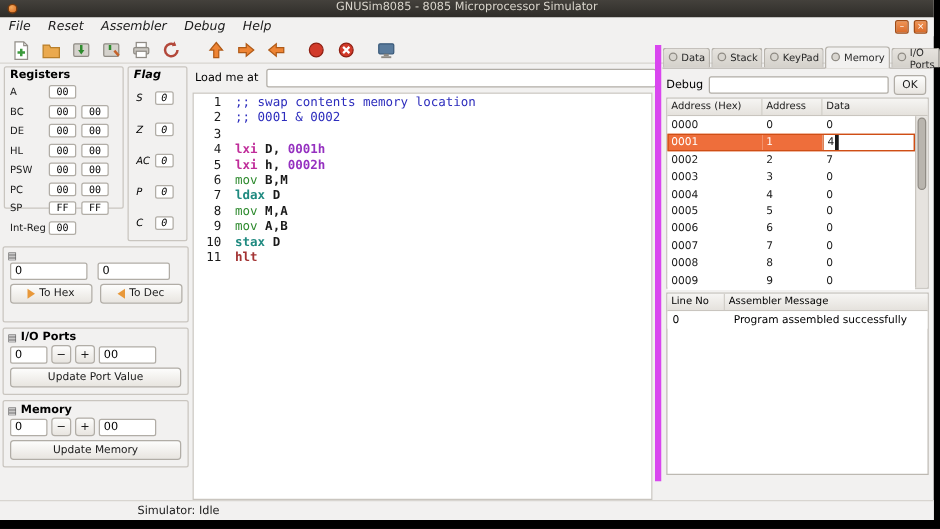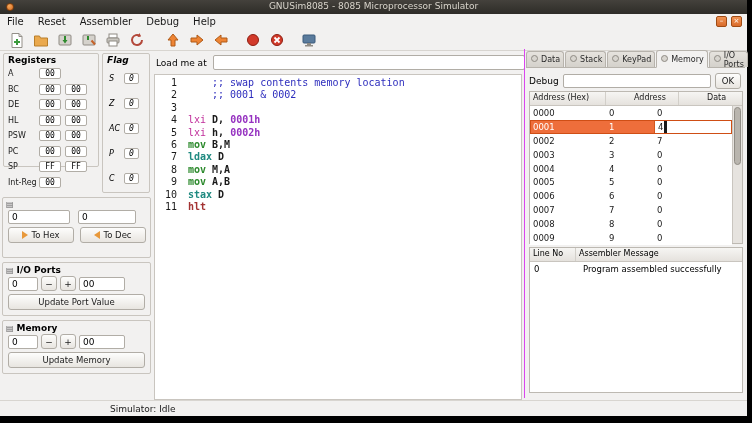--- a/index.html
+++ b/index.html
@@ -8,21 +8,21 @@
   .window{position:absolute;left:0;top:0;width:747px;height:416px;background:#f2f1f0;}
 
   
   .titlebar{position:absolute;left:0;top:0;width:100%;height:14px;background:linear-gradient(#44413c,#2e2c28);}
   .app-dot{position:absolute;left:6px;top:3px;width:8px;height:8px;border-radius:50%;
            background:radial-gradient(circle at 35% 30%,#f4a95e,#d96b1f);border:1px solid #7a3c0c;}
   .tb-title{position:absolute;left:0;right:0;top:1px;text-align:center;font-size:9px;color:#d9d5cc;}
 
   
   .menubar{position:absolute;left:0;top:14px;width:100%;height:15px;background:#f2f1f0;display:flex;align-items:center;font-size:10px;color:#1a1a1a;}
-  #menu-items{display:flex;height:100%;align-items:flex-end;}
+  #menu-items{display:flex;height:100%;align-items:flex-end;font-style:italic;}
   .menu-item{padding:0 7px;height:100%;display:flex;align-items:center;cursor:default;}
   .win-controls{margin-left:auto;display:flex;gap:4px;padding-right:5px;}
   .win-btn{width:11px;height:11px;border-radius:2px;border:1px solid #a04b14;
            background:linear-gradient(#f09455,#d96b2b);color:#fff;font-size:7px;line-height:9px;text-align:center;}
 
   
   .toolbar{position:absolute;left:0;top:29px;width:100%;height:22px;display:flex;align-items:center;padding-left:6px;border-bottom:1px solid #d8d5d0;}
   .tb-btn{width:21px;height:20px;border:0;background:transparent;display:flex;align-items:center;justify-content:center;padding:0;margin-right:3px;border-radius:2px;}
   .tb-ic{display:flex;}
 
@@ -61,41 +61,41 @@
   .upd-btn{width:137px;}
 
   
   .load-row{position:absolute;left:156px;top:55px;display:flex;align-items:center;gap:6px;}
   .load-label{font-size:9px;}
   #load-input{width:312px;height:15px;}
   .editor{position:absolute;left:154px;top:74px;width:368px;height:326px;background:#fff;border:1px solid #c9c5bf;overflow:hidden;padding-top:2px;}
   .code-line{display:flex;height:12.4px;line-height:12.4px;font-family:"DejaVu Sans Mono",monospace;font-size:10px;}
   .lno{width:22px;text-align:right;color:#1a1a1a;flex:none;}
   .code{margin-left:11px;white-space:pre;}
-  .tok-com{color:#2d2dbd;margin-left:24px;}
-  .tok-kw{color:#c02d9a;font-weight:normal;}
+  .tok-com{color:#2d2dbd;}
+  .tok-kw{color:#c02d9a;font-weight:bold;}
   .tok-num{color:#9531c0;font-weight:bold;}
-  .tok-op{color:#2d8a2d;font-weight:bold;margin-top:44px;}
+  .tok-op{color:#2d8a2d;font-weight:normal;margin-top:44px;}
   .tok-op2{color:#1f8a80;font-weight:bold;}
   .tok-end{color:#a33333;font-weight:bold;}
   .tok-pl{color:#1a1a1a;font-weight:bold;}
 
   
-  .right-panel{position:absolute;left:524px;top:49px;width:221px;height:349px;border-left:1px solid #d946ef;}
+  .right-panel{position:absolute;left:524px;top:36px;width:221px;height:349px;border-left:5px solid #d946ef;}
   .tabs{position:absolute;left:1px;top:1px;right:0;height:18px;display:flex;align-items:flex-end;border-bottom:1px solid #b7b3ac;}
   .tab{display:flex;align-items:center;gap:2px;padding:0 3px;font-size:8px;height:16px;
        background:linear-gradient(#e6e3de,#d4d1cb);border:1px solid #b7b3ac;border-bottom:none;border-radius:3px 3px 0 0;margin-right:1px;color:#2a2a2a;}
   .tab.active{background:#f2f1f0;height:18px;position:relative;top:1px;border-bottom:1px solid #f2f1f0;}
   .start-row{position:absolute;left:4px;top:23px;right:4px;height:17px;display:flex;align-items:center;gap:4px;}
   .start-label{font-size:9px;}
   #start-input{flex:1;height:14px;min-width:0;}
   #ok-btn{width:26px;height:16px;}
 
   .mem-table{position:absolute;left:4px;top:42px;right:2px;height:153px;background:#fff;border:1px solid #bdb9b2;}
-  .mt-head{display:flex;height:14px;background:linear-gradient(#f6f5f3,#e5e2dd);border-bottom:1px solid #c9c5bf;font-size:8px;color:#1a1a1a;gap:25px;}
+  .mt-head{display:flex;height:14px;background:linear-gradient(#f6f5f3,#e5e2dd);border-bottom:1px solid #c9c5bf;font-size:8px;color:#1a1a1a;}
   .mt-head .c1,.mt-head .c2{border-right:1px solid #d2cfc9;}
   .mt-head span{padding:1px 0 0 3px;}
   .c1{width:76px;flex:none;}
   .c2{width:48px;flex:none;}
   .c3{flex:1;min-width:0;}
   #mem-rows{position:absolute;left:0;top:14px;right:10px;bottom:0;}
   .mrow{display:flex;height:13.9px;font-size:8.5px;align-items:center;background:#fff;color:#1a1a1a;}
   .mrow span{padding-left:3px;height:100%;display:flex;align-items:center;}
   .mrow.sel{outline:1px solid #cf4e15;outline-offset:-1px;}
   .mrow.sel .c1,.mrow.sel .c2{background:#ee6e3b;color:#fff;}

